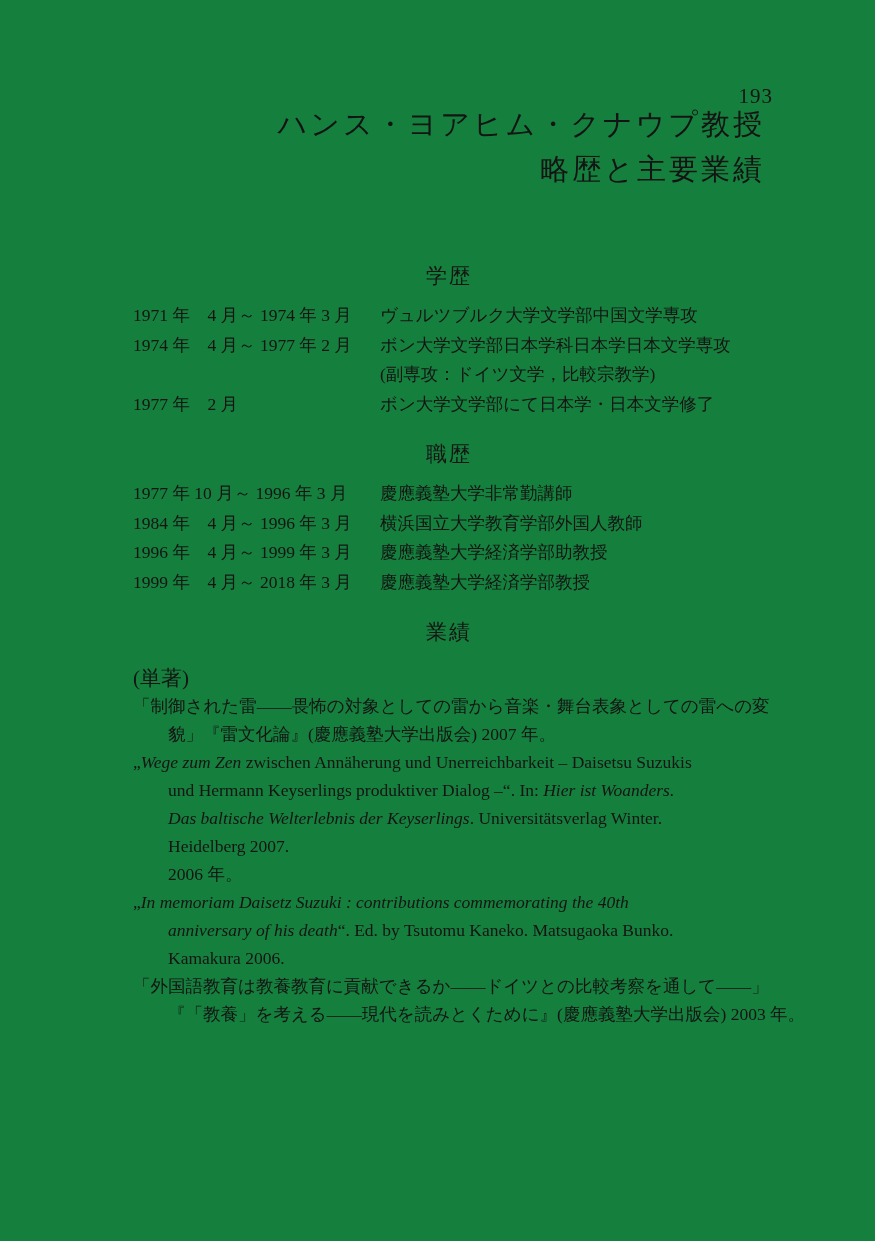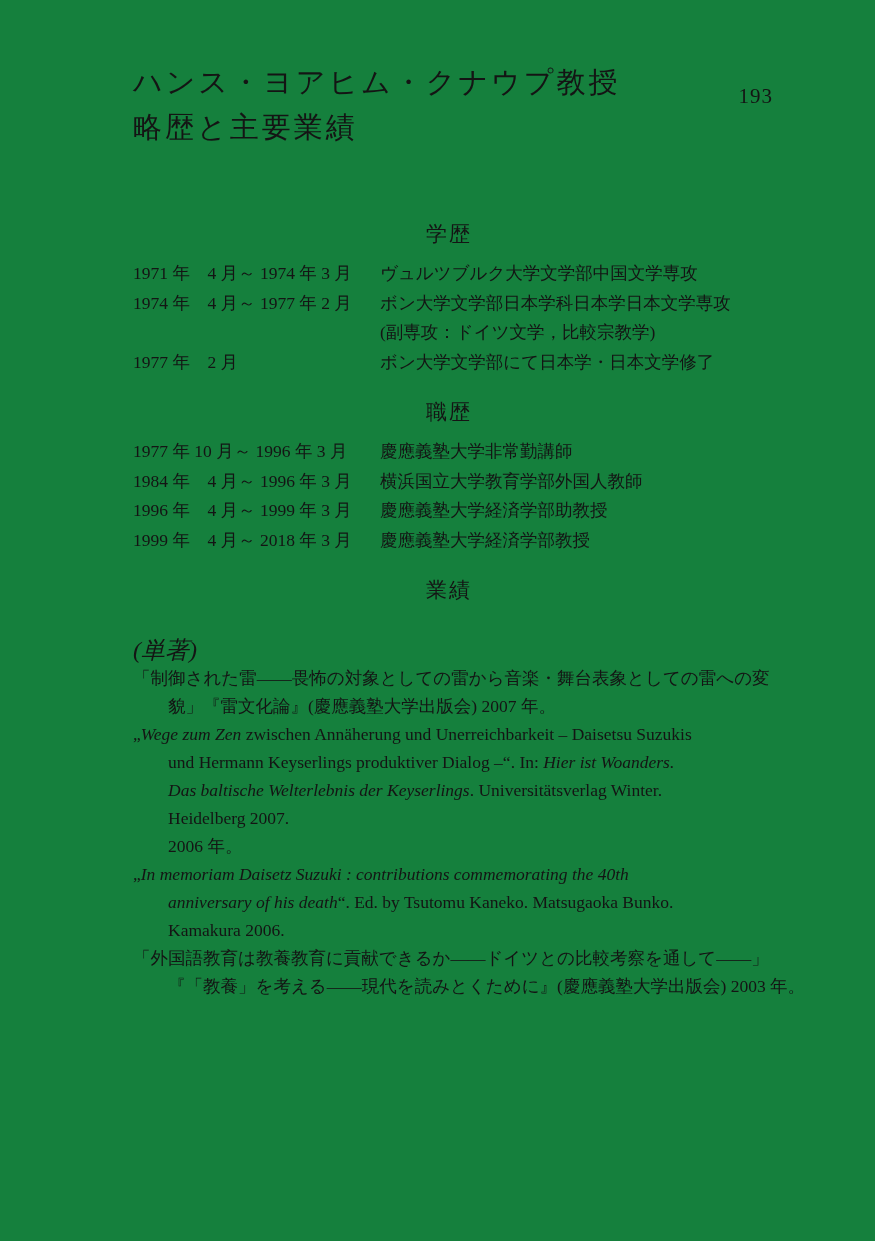--- a/index.html
+++ b/index.html
@@ -16,43 +16,43 @@
     position: absolute;
     top: 84px;
     right: 102px;
     font-size: 21px;
     letter-spacing: 1px;
   }
   .content {
     padding: 0 110px 0 133px; 
   }
   .title-block {
-    padding-top: 60px;
-    text-align: left;
+    padding-top: 102px;
+    text-align: right;
     font-size: 29px;
     line-height: 45px;
     letter-spacing: 3px;
     font-weight: normal;
   }
   .sec-head {
     text-align: center;
     font-size: 21px;
     line-height: 26px;
     font-weight: 400;
     letter-spacing: 2px;
     font-family: "DejaVu Sans", "Liberation Sans", sans-serif;
   }
   .sec-head.edu { margin-top: 71px; }
   .sec-head.job { margin-top: 22px; }
   .sec-head.works { margin-top: 22px; }
   .hist { margin-top: 12px; font-size: 17.5px; line-height: 29.5px; }
   .hist-row { display: flex; justify-content: flex-end; }
   .hist-period { width: 247px; flex: none; }
   .hist-desc { flex: 1; }
-  .sub-head { margin-top: 33px; font-size: 24px; line-height: 28px; font-style: italic; }
+  .sub-head { margin-top: 19px; font-size: 21px; line-height: 28px; }
   .pubs { font-size: 17.5px; line-height: 28px; }
   .pub-line { white-space: nowrap; }
   .pub-line.cont { margin-left: 35px; }
   .it { font-style: italic; }
 </style>
 </head>
 <body>
 
 <div class="page">
 

